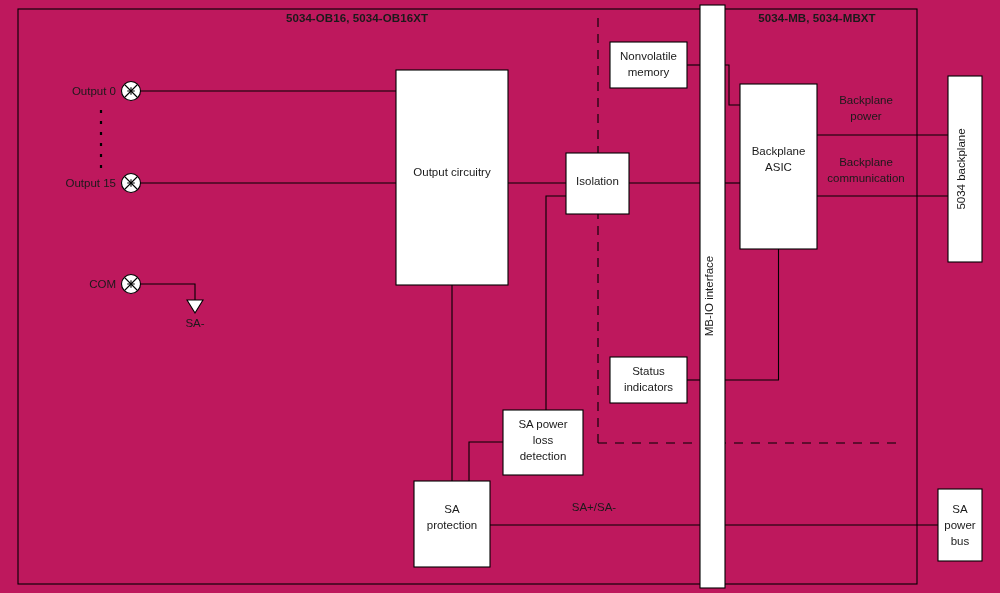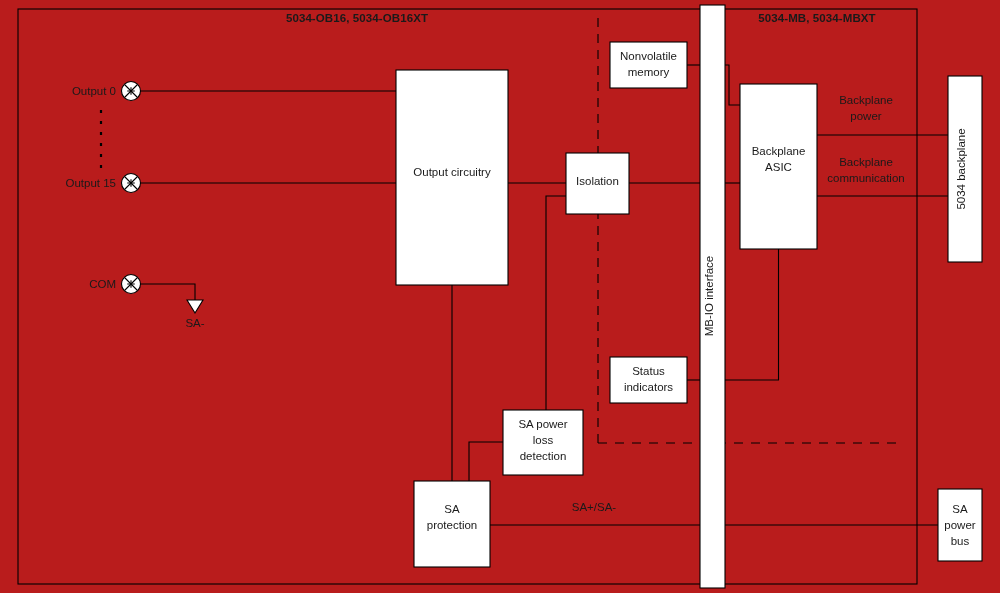--- a/index.html
+++ b/index.html
@@ -7,21 +7,21 @@
     padding: 0;
     background: #ffffff;
   }
   body {
     font-family: "Liberation Sans", sans-serif;
   }
   #stage {
     position: relative;
     width: 1000px;
     height: 593px;
-    background: #b91c1c;
+    background: #be185d;
     overflow: hidden;
   }
   svg#diagram {
     position: absolute;
     left: 0;
     top: 0;
     width: 1000px;
     height: 593px;
   }
   .frame {

